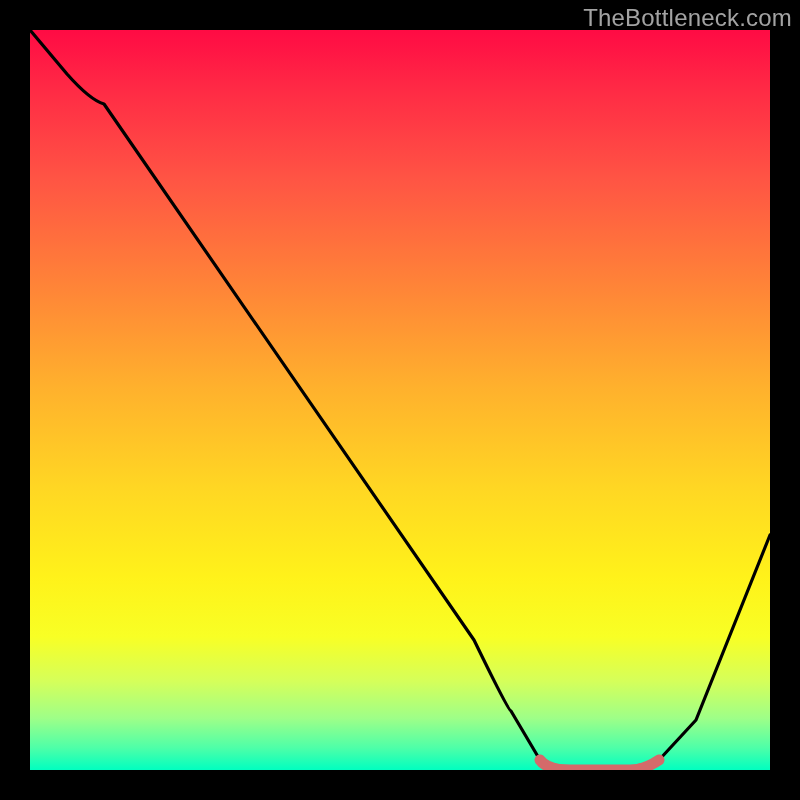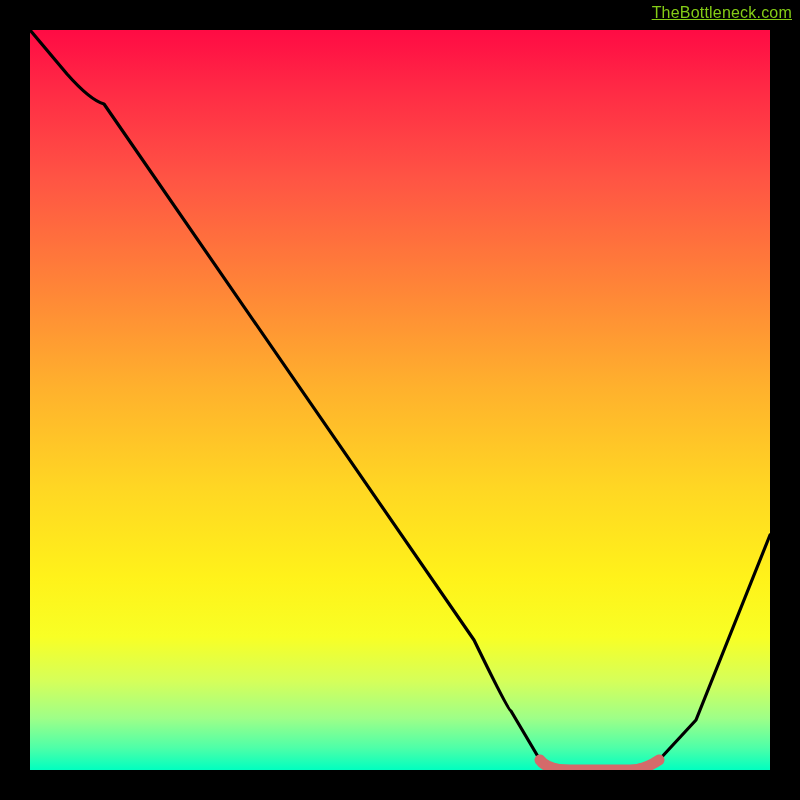--- a/index.html
+++ b/index.html
@@ -42,25 +42,24 @@
     position: absolute;
     left: 0;
     top: 0;
     width: 740px;
     height: 740px;
   }
   .watermark {
     position: absolute;
     top: 4px;
     right: 8px;
-    color: #84cc16;
-    font-size: 16px;
+    color: #a3a3a3;
+    font-size: 24px;
     font-weight: 500;
     letter-spacing: 0.2px;
-    text-decoration: underline;
   }
 </style>
 </head>
 <body>
 
 <div class="wrap">
   <div class="watermark">TheBottleneck.com</div>
 
   <div class="plot">
     <svg class="curve" viewBox="0 0 740 740" preserveAspectRatio="none">

